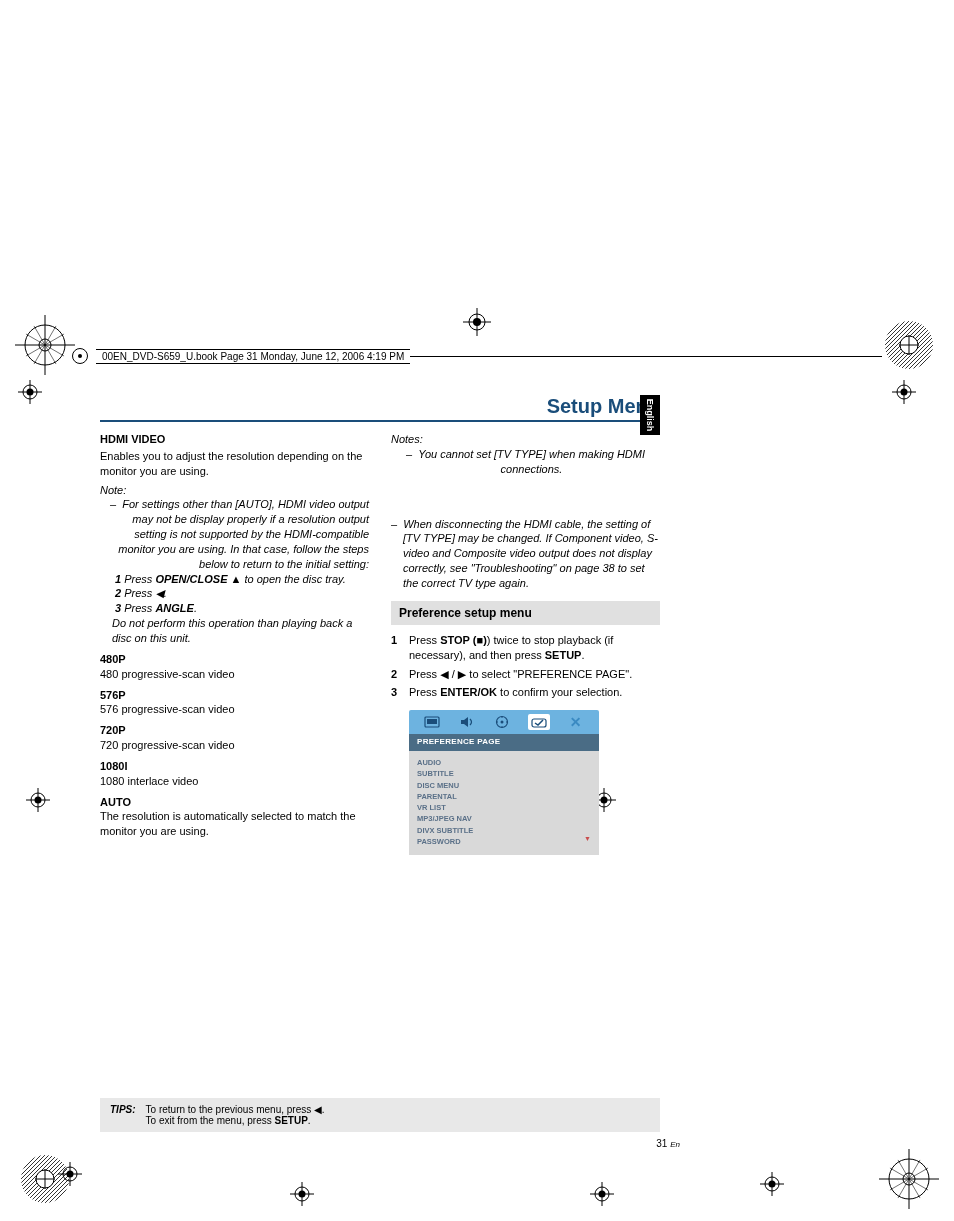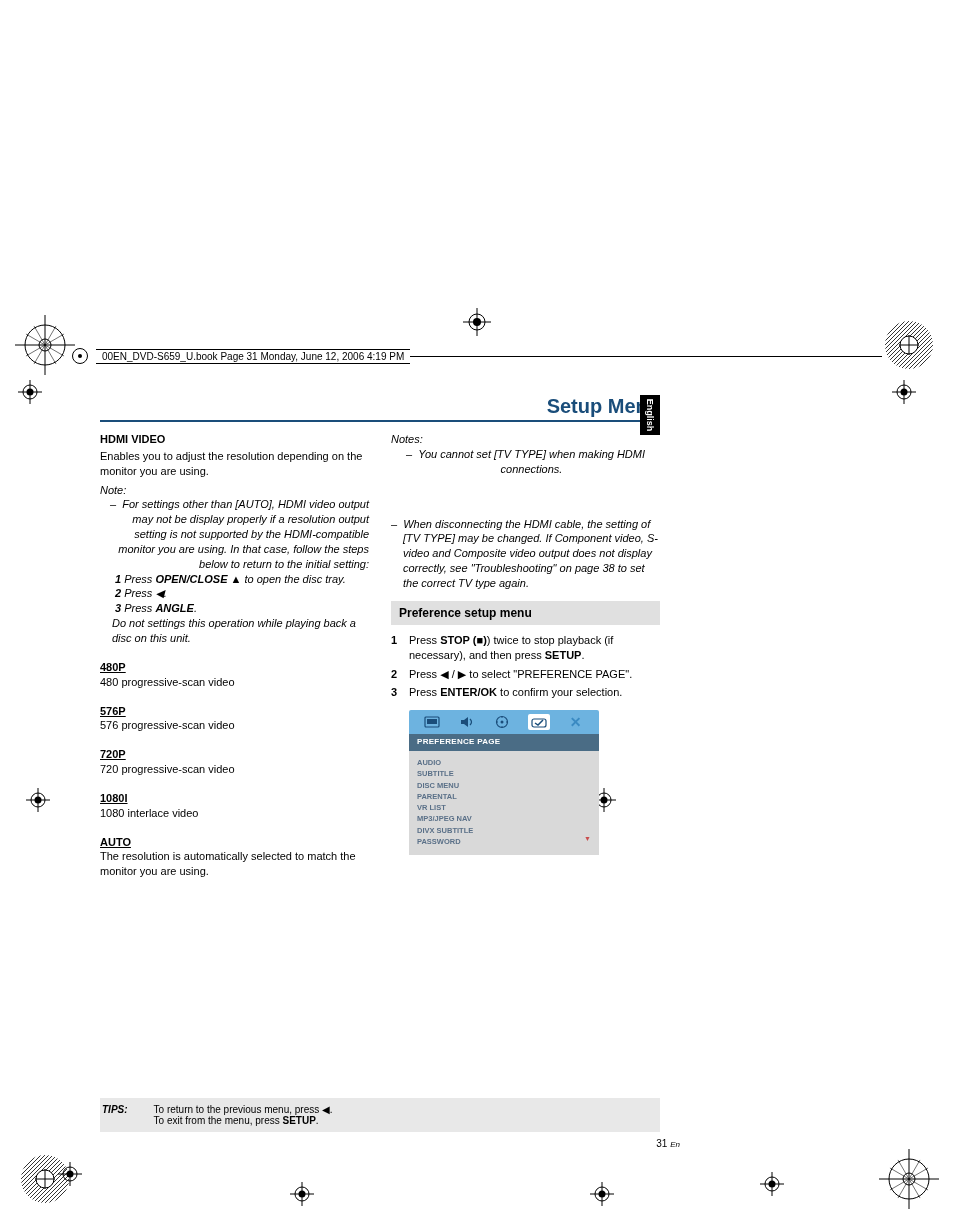--- a/index.html
+++ b/index.html
@@ -95,23 +95,22 @@
   .note-list .dash-item {
     text-indent: -10px;
     padding-left: 2px;
     text-align: right;
   }
   .step {
     padding-left: 14px;
     text-indent: -9px;
   }
   .ul {
-    text-decoration: underline;
-    font-weight: bold;
-    margin-top: 14px;
+    font-weight: bold;
+    margin-top: 6px;
     display: inline-block;
   }
   .bold { font-weight: bold; }
   .section-bar {
     background: #e0e0e0;
     padding: 4px 8px;
     font-weight: bold;
     margin: 10px 0 8px 0;
     font-size: 12px;
   }
@@ -188,24 +187,24 @@
     white-space: nowrap;
     font-weight: bold;
   }
   
   .tips {
     position: absolute;
     left: 100px;
     top: 1098px;
     width: 560px;
     background: #e8e8e8;
-    padding: 6px 2px;
+    padding: 6px 10px;
     font-size: 10px;
     display: flex;
-    gap: 26px;
+    gap: 10px;
     box-sizing: border-box;
   }
   .tips .lbl { font-style: italic; font-weight: bold; }
   .pagenum {
     position: absolute;
     right: 274px;
     top: 1138px;
     font-size: 10px;
   }
   .pagenum .en { font-size: 8px; font-style: italic; }
@@ -356,21 +355,21 @@
 
       <div class="col">
         <div class="h3">HDMI VIDEO</div>
         <div>Enables you to adjust the resolution depending on the monitor you are using.</div>
         <div class="italic" style="margin-top:4px">Note:</div>
         <div class="note-list">
           <div class="dash-item">–&nbsp;&nbsp;<span>For settings other than [AUTO], HDMI video output may not be display properly if a resolution output setting is not supported by the HDMI-compatible monitor you are using. In that case, follow the steps below to return to the initial setting:</span></div>
           <div class="step"><span class="bold">1</span> <span class="italic"><span>Press </span><span class="bold">OPEN/CLOSE</span> <span>▲</span> <span> to open the disc tray.</span></span></div>
           <div class="step"><span class="bold">2</span> <span class="italic"><span>Press </span></span><span>◀</span>.</div>
           <div class="step"><span class="bold">3</span> <span class="italic"><span>Press </span><span class="bold">ANGLE</span>.</span></div>
-          <div style="text-indent:0;padding-left:2px;">Do not settings this operation while playing back a disc on this unit.</div>
+          <div style="text-indent:0;padding-left:2px;">Do not perform this operation than playing back a disc on this unit.</div>
         </div>
 
         <div><span class="ul">480P</span></div>
         <div>480 progressive-scan video</div>
         <div><span class="ul">576P</span></div>
         <div>576 progressive-scan video</div>
         <div><span class="ul">720P</span></div>
         <div>720 progressive-scan video</div>
         <div><span class="ul">1080I</span></div>
         <div>1080 interlace video</div>

